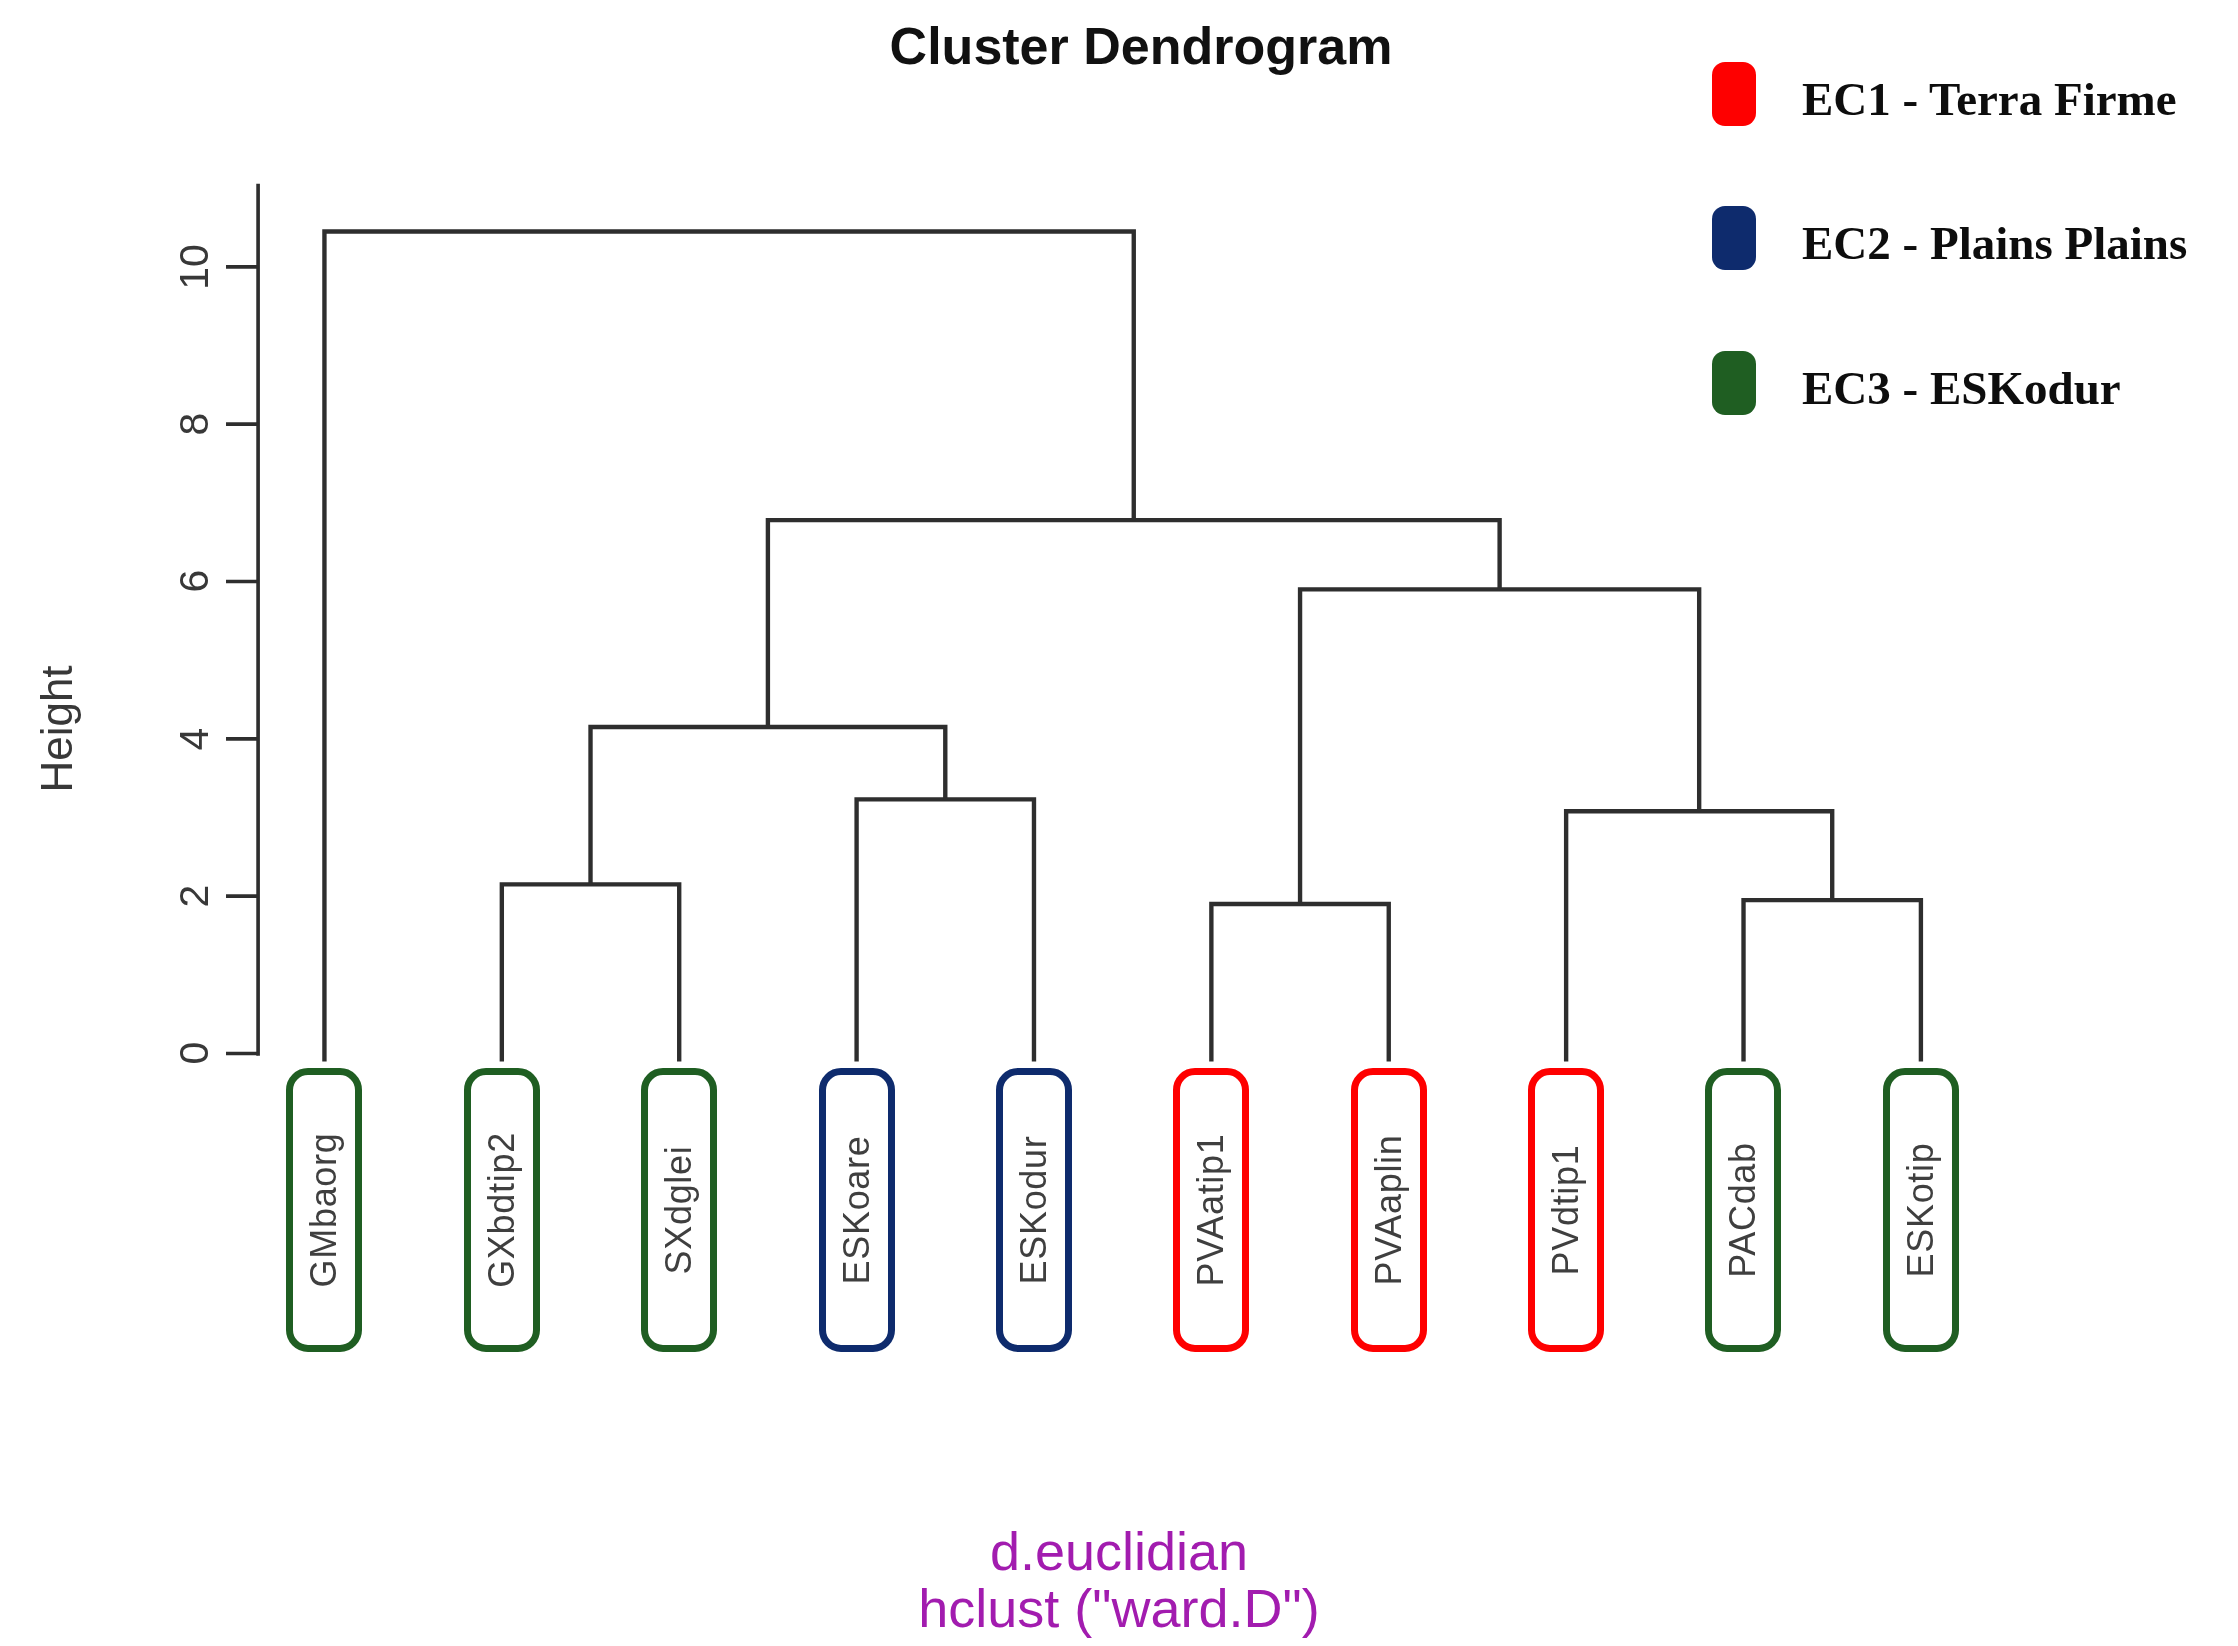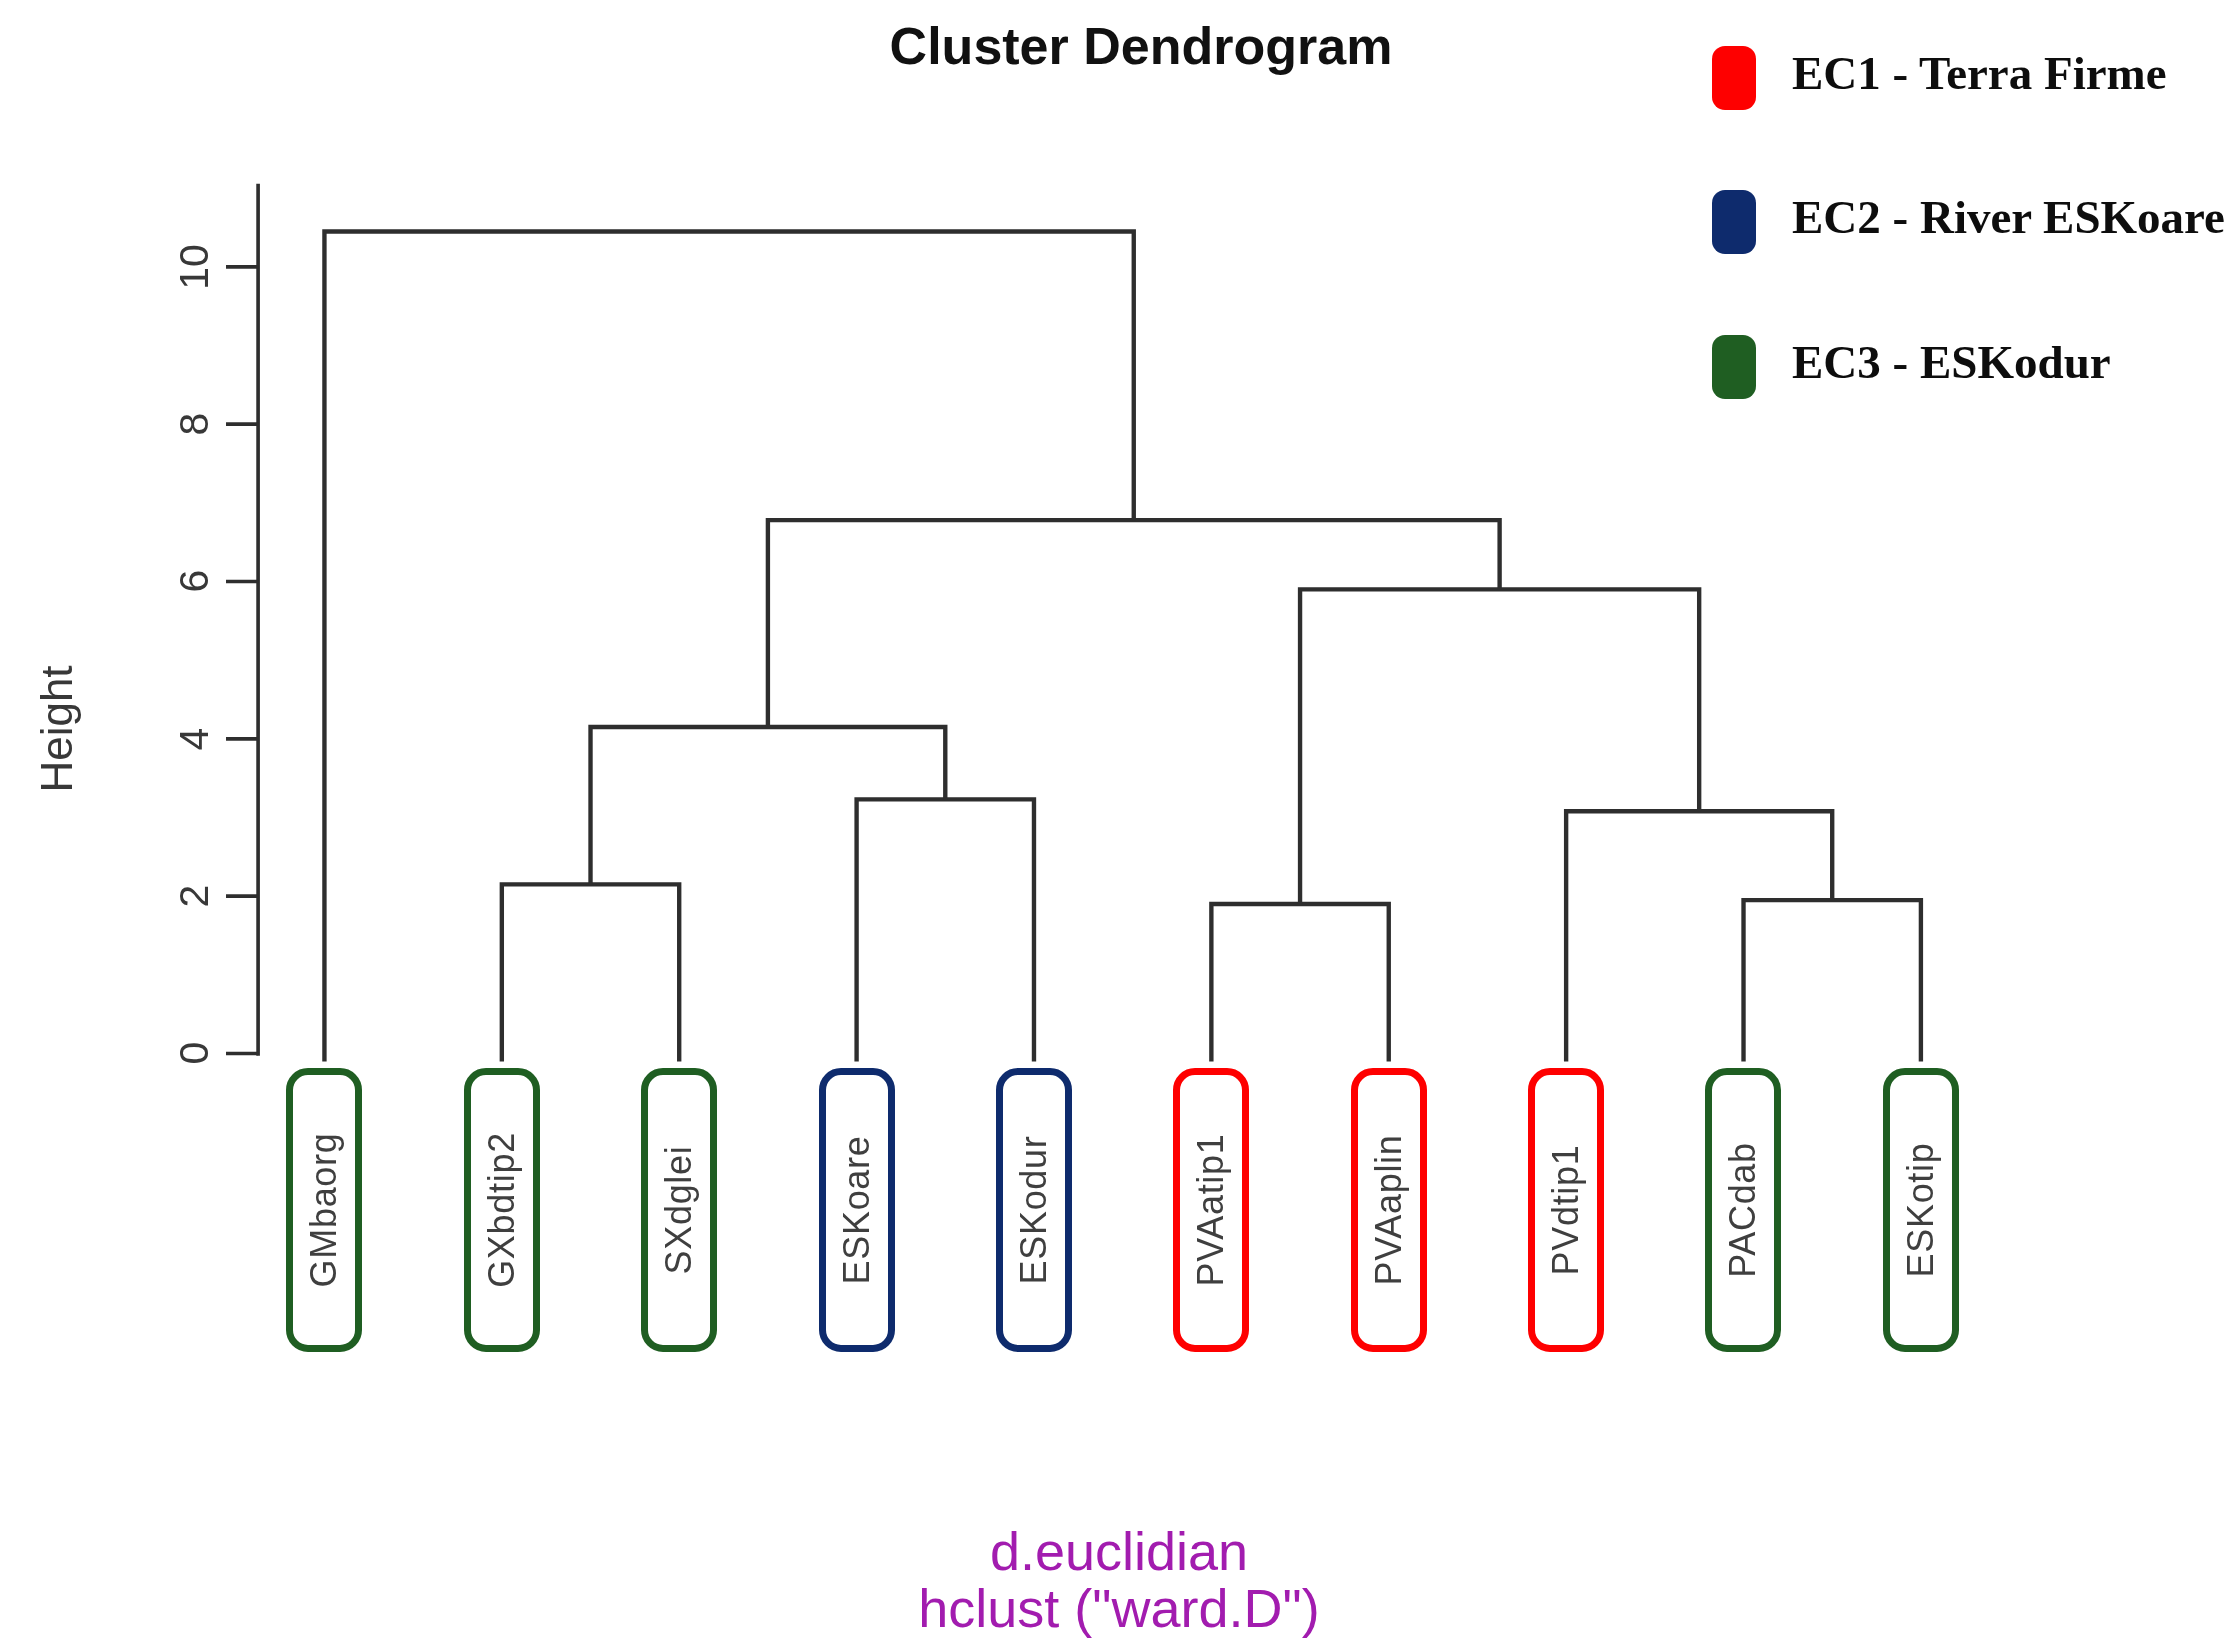--- a/index.html
+++ b/index.html
@@ -14,21 +14,21 @@
         font-size:44px;color:#383838;white-space:nowrap;}
   .ticklab{position:absolute;transform:translate(-50%,-50%) rotate(-90deg);
         font-size:41px;color:#383838;white-space:nowrap;}
   .leaf-box{position:absolute;width:76px;height:284px;border-radius:22px;
         background:#fff;box-sizing:border-box;}
   .leaf-box span{position:absolute;left:50%;top:50%;
         transform:translate(-50%,-50%) rotate(-90deg);
         font-size:36px;color:#3f3f3f;white-space:nowrap;letter-spacing:0.7px;}
   .legend{position:absolute;left:1712px;top:0;width:525px;}
   .legend-item{position:absolute;left:0;height:80px;display:flex;
-        align-items:flex-start;gap:36px;}
+        align-items:flex-end;gap:46px;}
   .swatch{width:44px;height:64px;border-radius:13px;flex:0 0 auto;}
   .legend-label{font-family:"Liberation Serif", serif;font-weight:bold;
         font-size:47px;color:#0d0d0d;white-space:nowrap;}
   .caption{position:absolute;left:1119px;transform:translateX(-50%);
         font-size:54px;color:#a21caf;white-space:nowrap;}
 </style>
 </head>
 <body>
 
 <div id="stage">
@@ -97,21 +97,21 @@
       <div class="ticklab" style="left: 194px; top: 267px;">10</div>
     </div>
 
   <div class="legend">
     <div class="legend-item" style="top:46px">
       <div class="swatch" style="background: rgb(254, 0, 0);"></div>
       <div class="legend-label">EC1 - Terra Firme</div>
     </div>
     <div class="legend-item" style="top:190px">
       <div class="swatch" style="background: rgb(14, 43, 109);"></div>
-      <div class="legend-label">EC2 - River ESKoare</div>
+      <div class="legend-label">EC2 - Plains Plains</div>
     </div>
     <div class="legend-item" style="top:335px">
       <div class="swatch" style="background: rgb(31, 94, 34);"></div>
       <div class="legend-label">EC3 - ESKodur</div>
     </div>
   </div>
 
   <div class="caption" style="top:1520px">d.euclidian</div>
   <div class="caption" style="top:1577px">hclust ("ward.D")</div>
 

